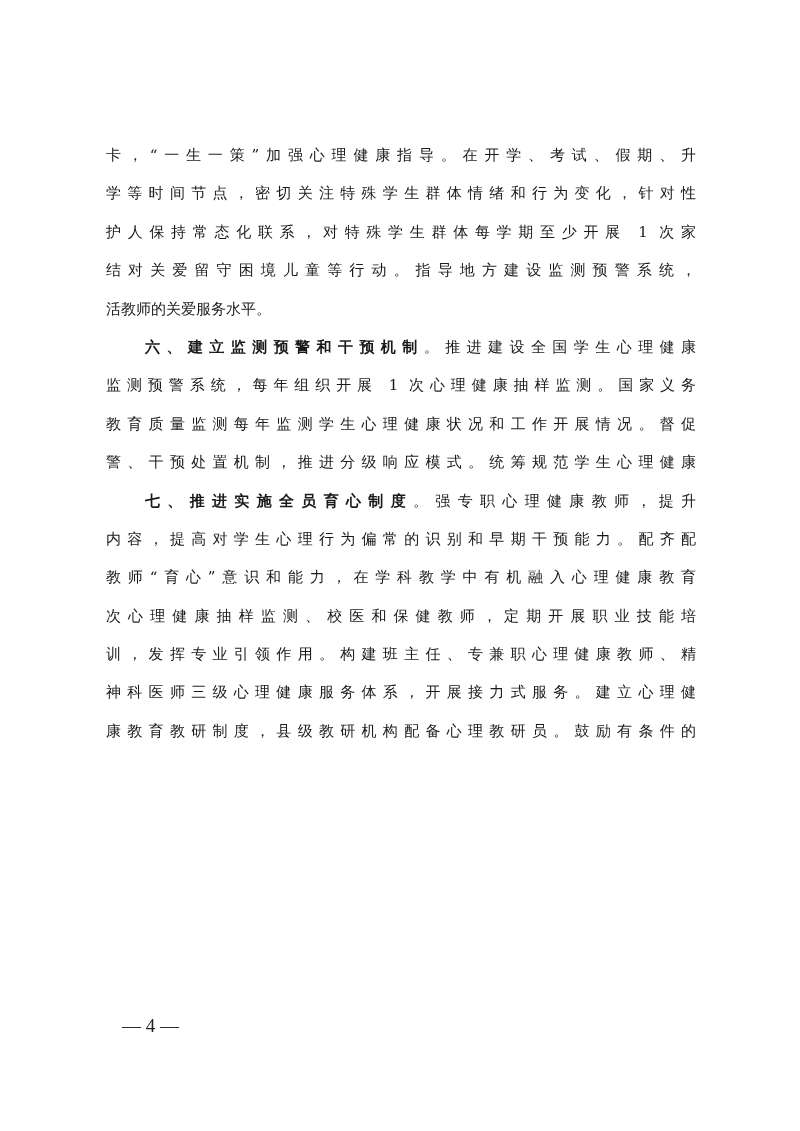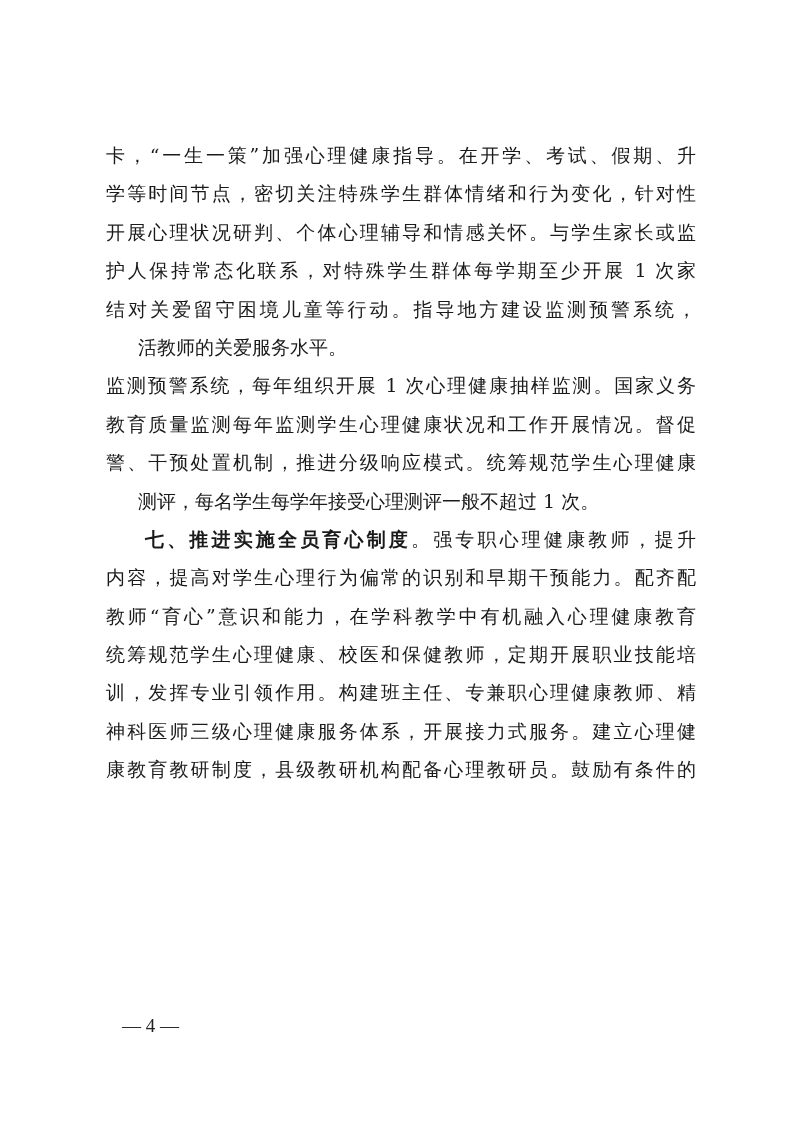--- a/index.html
+++ b/index.html
@@ -25,29 +25,28 @@
     }
     .text-block {
       position: absolute;
       left: 106px;
       top: 136px;
       width: 590px;
     }
     .line {
       height: 38.4px;
       line-height: 38.4px;
-      font-size: 19px;
+      font-size: 15px;
       white-space: nowrap;
       text-align: justify;
       text-align-last: justify;
       letter-spacing: 0;
     }
     .line.last {
       text-align-last: left;
-      margin-left: 32px;
     }
     .line.indent {
       padding-left: 39px;
     }
     .heading {
       font-family: "DejaVu Sans", "Liberation Sans", sans-serif;
       font-weight: bold;
     }
     .page-number {
       position: absolute;
@@ -62,38 +61,37 @@
   </style>
 </head>
 <body>
 
 <div class="page">
   <div class="text-block">
 
     <div>
       <div class="line">卡，“一生一策”加强心理健康指导。在开学、考试、假期、升</div>
       <div class="line">学等时间节点，密切关注特殊学生群体情绪和行为变化，针对性</div>
-      <div class="line">开展心理状况研判、个体心理辅导和情感关怀。与学生家长或监</div>
       <div class="line">护人保持常态化联系，对特殊学生群体每学期至少开展 1 次家</div>
       <div class="line">结对关爱留守困境儿童等行动。指导地方建设监测预警系统，</div>
       <div class="line last">活教师的关爱服务水平。</div>
     </div>
 
     <div>
+      <div class="line indent"><span class="heading">六、建立监测预警和干预机制</span><span>。推进建设全国学生心理健康</span></div>
       <div class="line">监测预警系统，每年组织开展 1 次心理健康抽样监测。国家义务</div>
       <div class="line">教育质量监测每年监测学生心理健康状况和工作开展情况。督促</div>
       <div class="line">警、干预处置机制，推进分级响应模式。统筹规范学生心理健康</div>
-      <div class="line last">测评，每名学生每学年接受心理测评一般不超过 1 次。</div>
     </div>
 
     <div>
       <div class="line indent"><span class="heading">七、推进实施全员育心制度</span><span>。强专职心理健康教师，提升</span></div>
       <div class="line">内容，提高对学生心理行为偏常的识别和早期干预能力。配齐配</div>
       <div class="line">教师“育心”意识和能力，在学科教学中有机融入心理健康教育</div>
-      <div class="line">统筹规范学生心理健康、校医和保健教师，定期开展职业技能培</div>
+      <div class="line">次心理健康抽样监测、校医和保健教师，定期开展职业技能培</div>
       <div class="line">训，发挥专业引领作用。构建班主任、专兼职心理健康教师、精</div>
       <div class="line">神科医师三级心理健康服务体系，开展接力式服务。建立心理健</div>
       <div class="line">康教育教研制度，县级教研机构配备心理教研员。鼓励有条件的</div>
     </div>
 
   </div>
 
   <div class="page-number">— 4 —</div>
 </div>
 

